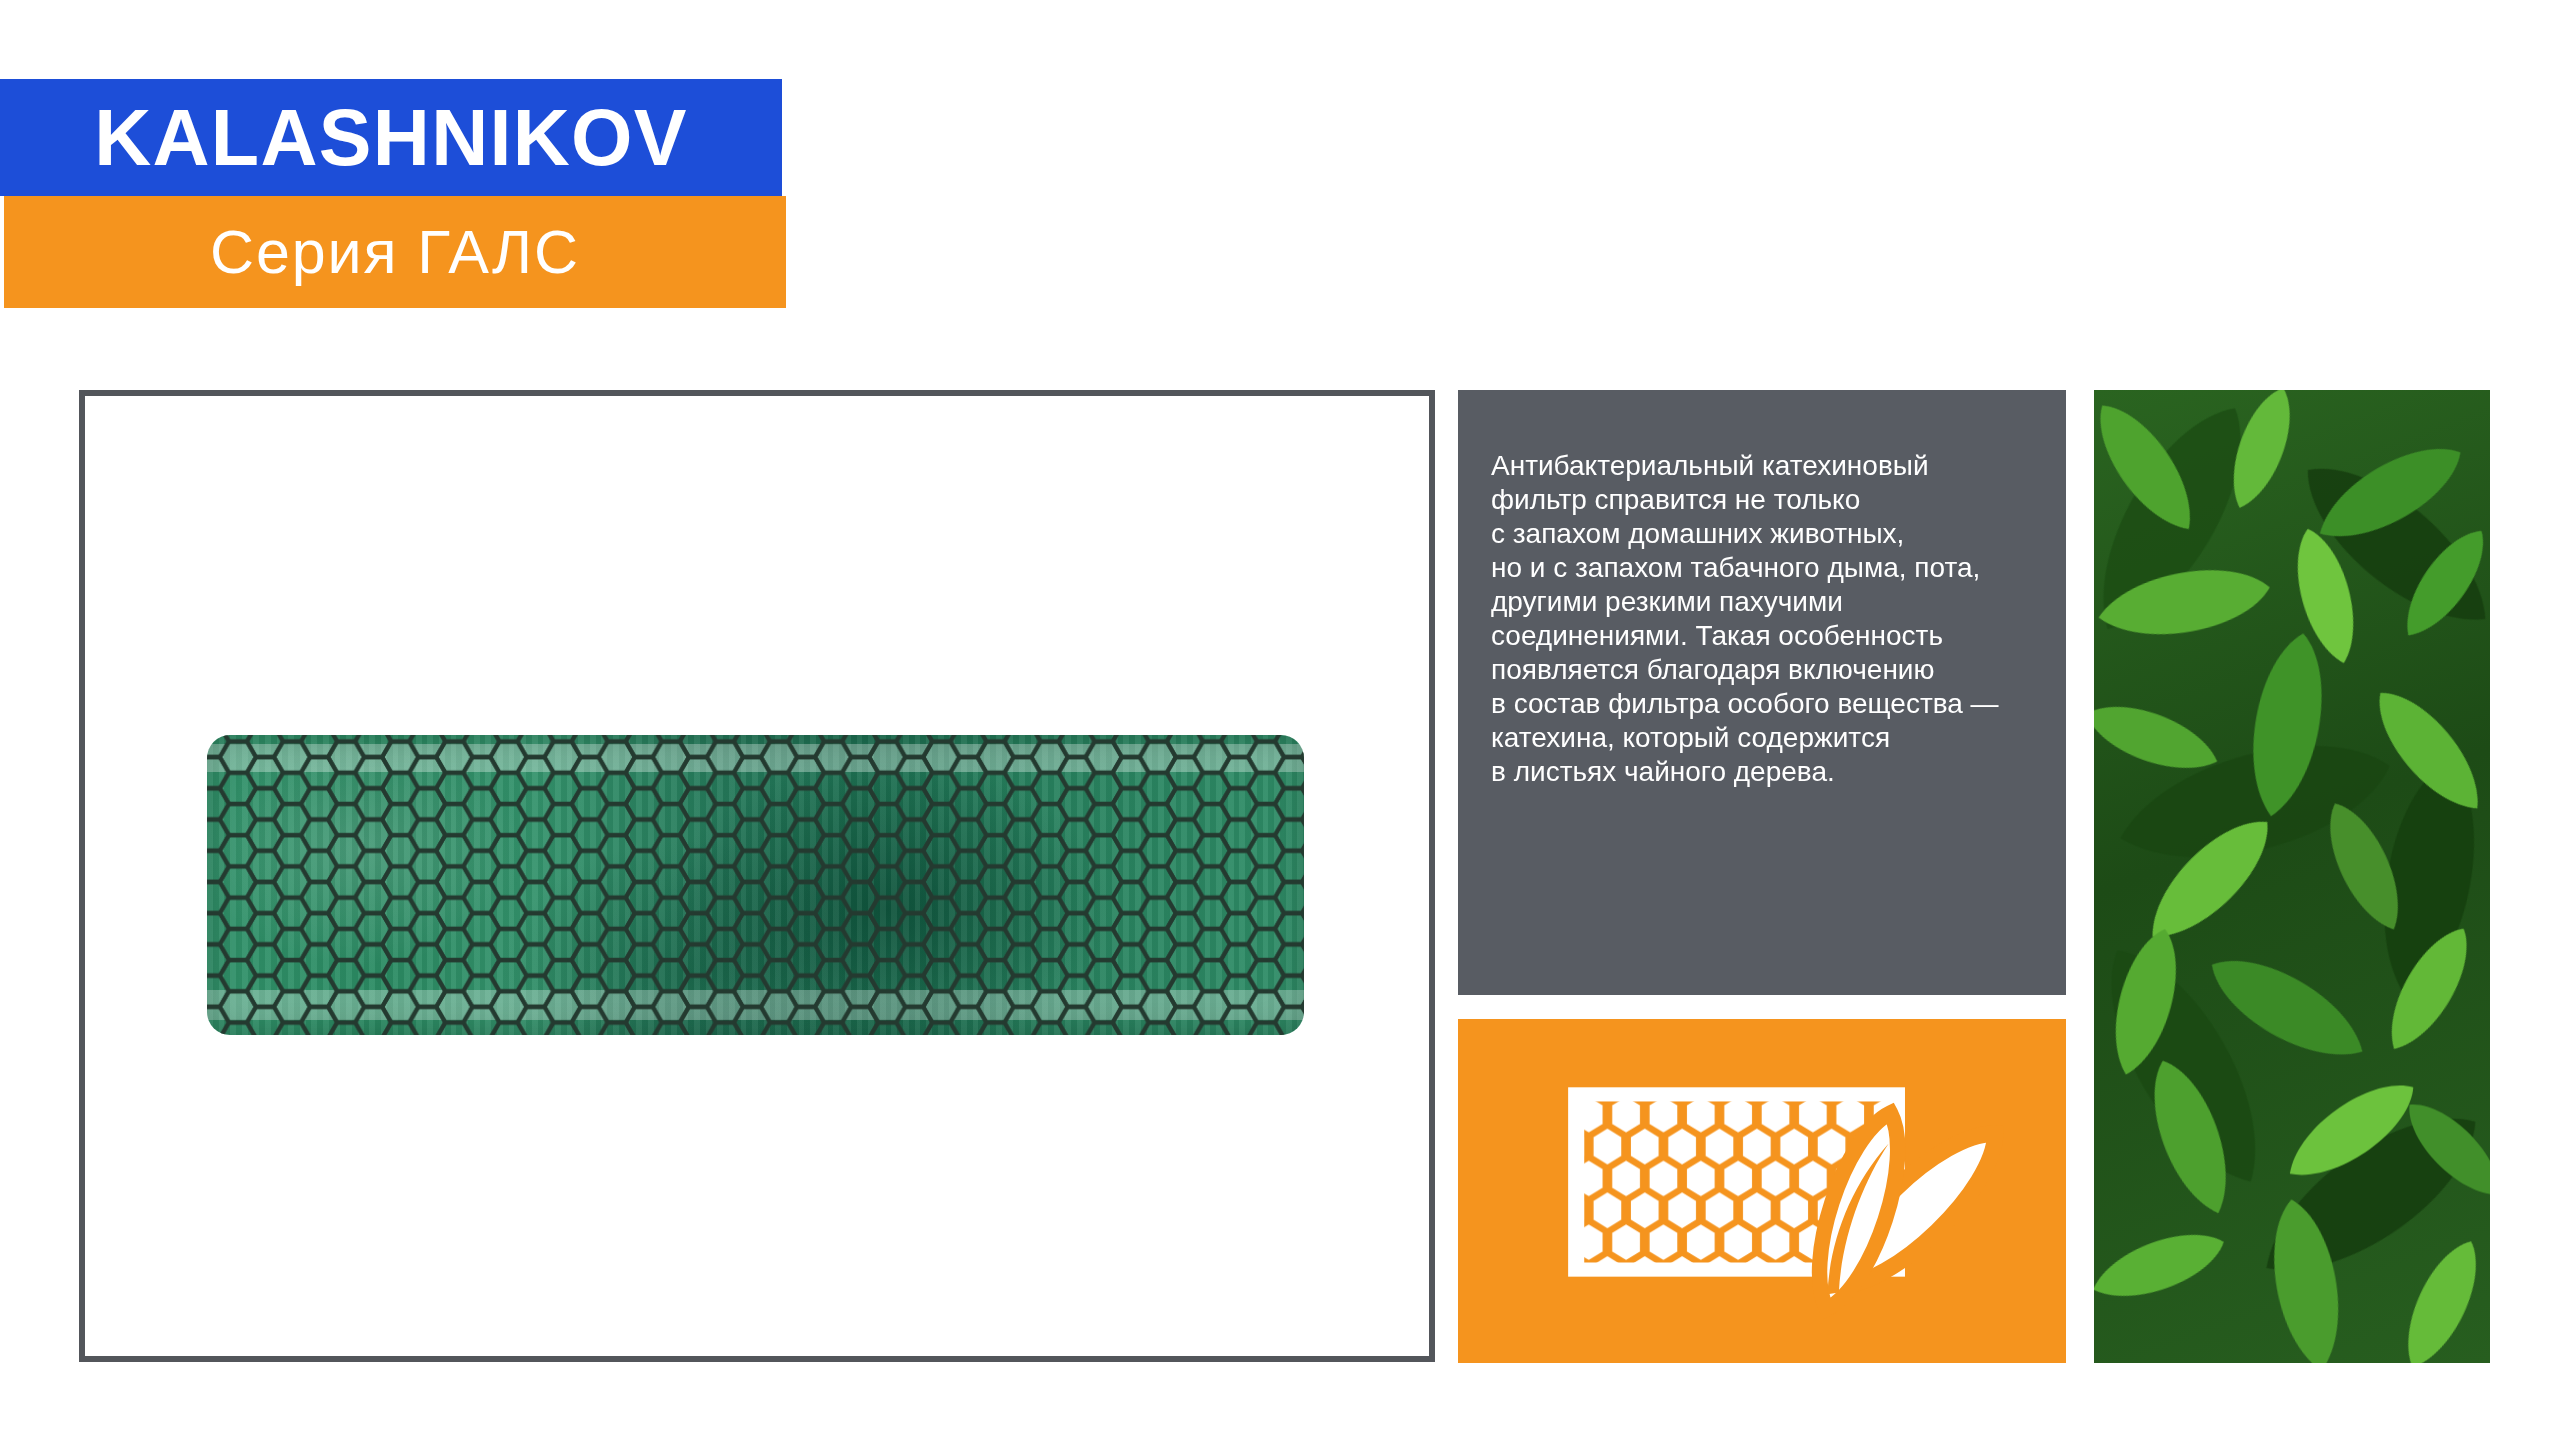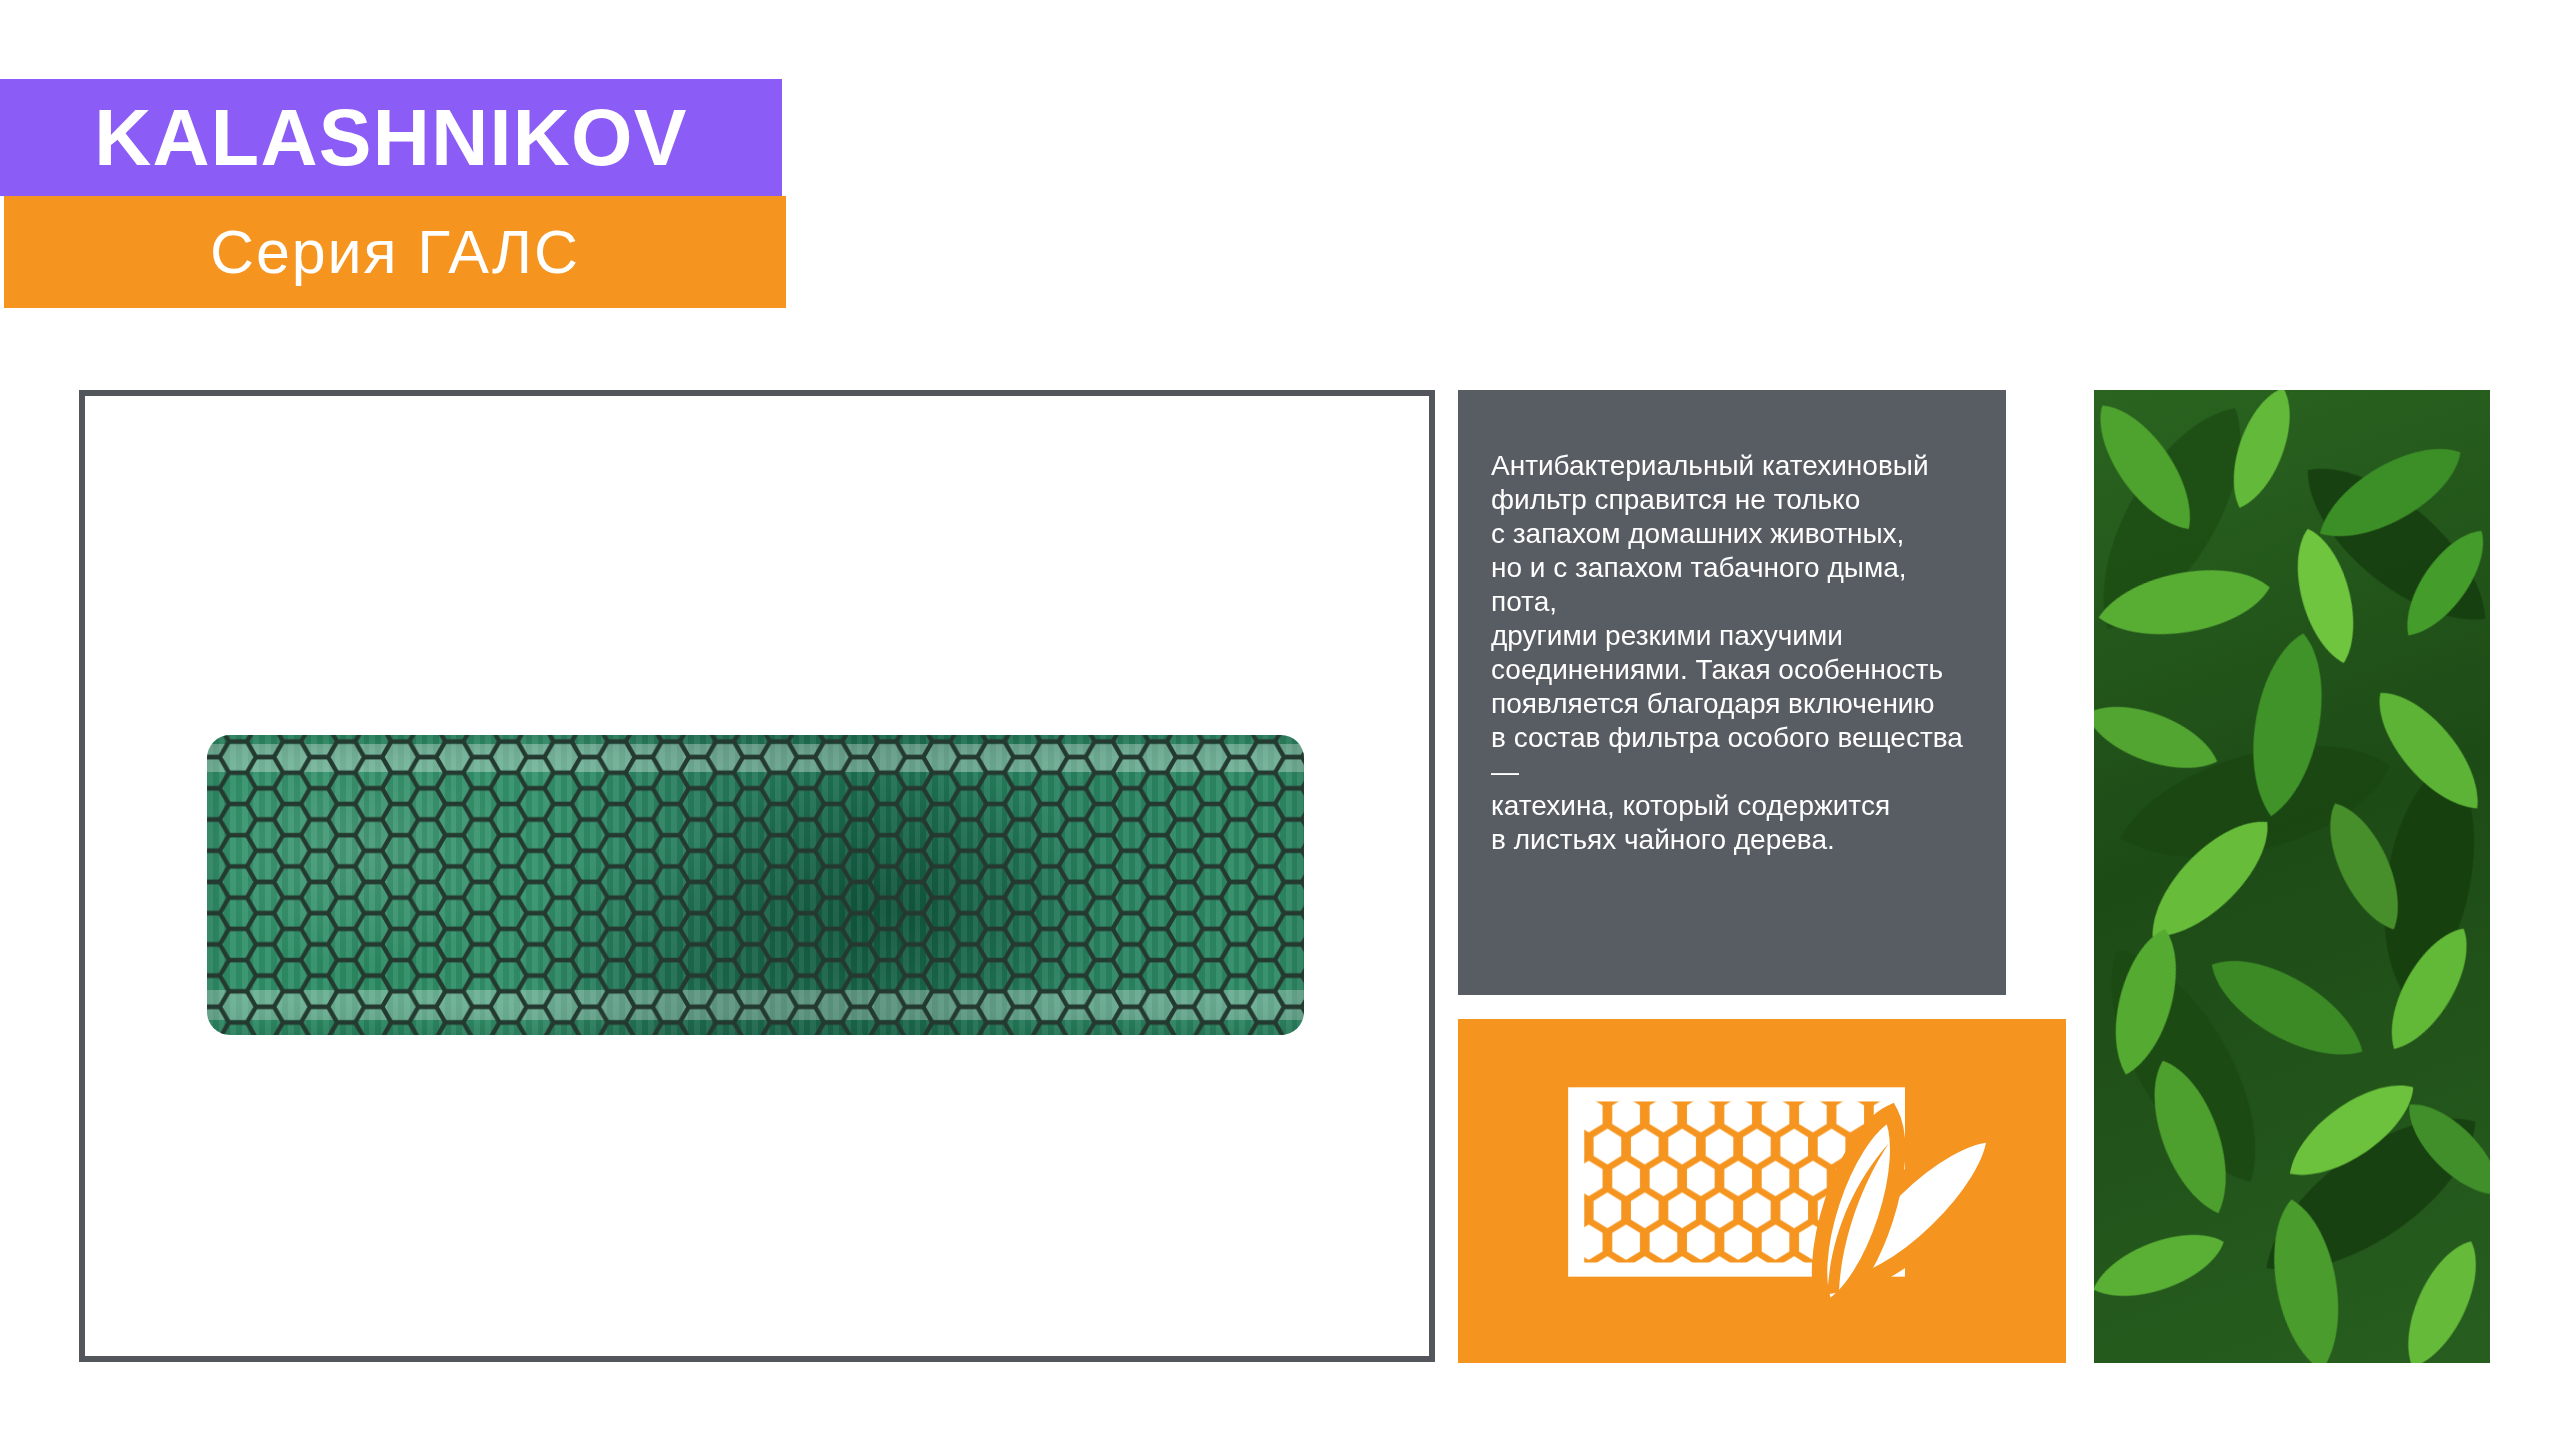--- a/index.html
+++ b/index.html
@@ -2,21 +2,21 @@
 <html style="font-size:10.3px"><head>
 <meta charset="utf-8">
 <style>
   html,body{margin:0;padding:0;background:#ffffff;}
   .slide{
     position:relative;width:2576px;height:1449px;background:#ffffff;overflow:hidden;
     font-family:"Liberation Sans", sans-serif;
   }
   
   .brand-box{
-    position:absolute;left:0;top:79px;width:782px;height:117px;background:#8b5cf6;
+    position:absolute;left:0;top:79px;width:782px;height:117px;background:#1d4ed8;
     display:flex;align-items:center;justify-content:center;
   }
   .brand-box span{
     color:#ffffff;font-size:79px;font-weight:700;letter-spacing:1.3px;white-space:nowrap;
   }
   .series-box{
     position:absolute;left:4px;top:196px;width:782px;height:112px;background:#f5941e;
     display:flex;align-items:center;justify-content:center;
   }
   .series-box span{
@@ -48,21 +48,21 @@
         rgba(255,255,255,0.06) 0px, rgba(255,255,255,0.06) 5.8px,
         rgba(0,0,0,0.05) 5.8px, rgba(0,0,0,0.05) 11.6px),
       radial-gradient(ellipse 309px 206px at 62% 58%, rgba(9,70,50,0.70), rgba(9,70,50,0) 72%),
       radial-gradient(ellipse 270px 193px at 44% 80%, rgba(12,80,57,0.45), rgba(12,80,57,0) 70%),
       radial-gradient(ellipse 232px 167px at 14% 38%, rgba(255,255,255,0.14), rgba(255,255,255,0) 70%),
       linear-gradient(90deg,#31926a 0%,#2b8b63 16%,#34936c 30%,#25795a 47%,#1e7253 61%,#28825f 77%,#2f8d67 100%);
   }
   .filter-img svg{position:absolute;left:0;top:0;width:100%;height:100%;display:block;}
   
   .info-panel{
-    position:absolute;left:1458px;top:390px;width:548px;height:605px;background:#585c63;
+    position:absolute;left:1458px;top:390px;width:608px;height:605px;background:#585c63;
     box-sizing:border-box;padding:59px 31px 0 33px;
   }
   .info-panel p{
     margin:0 0 34px 0;color:#ffffff;font-size:28px;line-height:34px;white-space:pre-line;
   }
   
   .icon-panel{
     position:absolute;left:1458px;top:1019px;width:608px;height:344px;background:#f5941e;
   }
   .icon-panel svg{position:absolute;left:0;top:0;width:100%;height:100%;display:block;}

